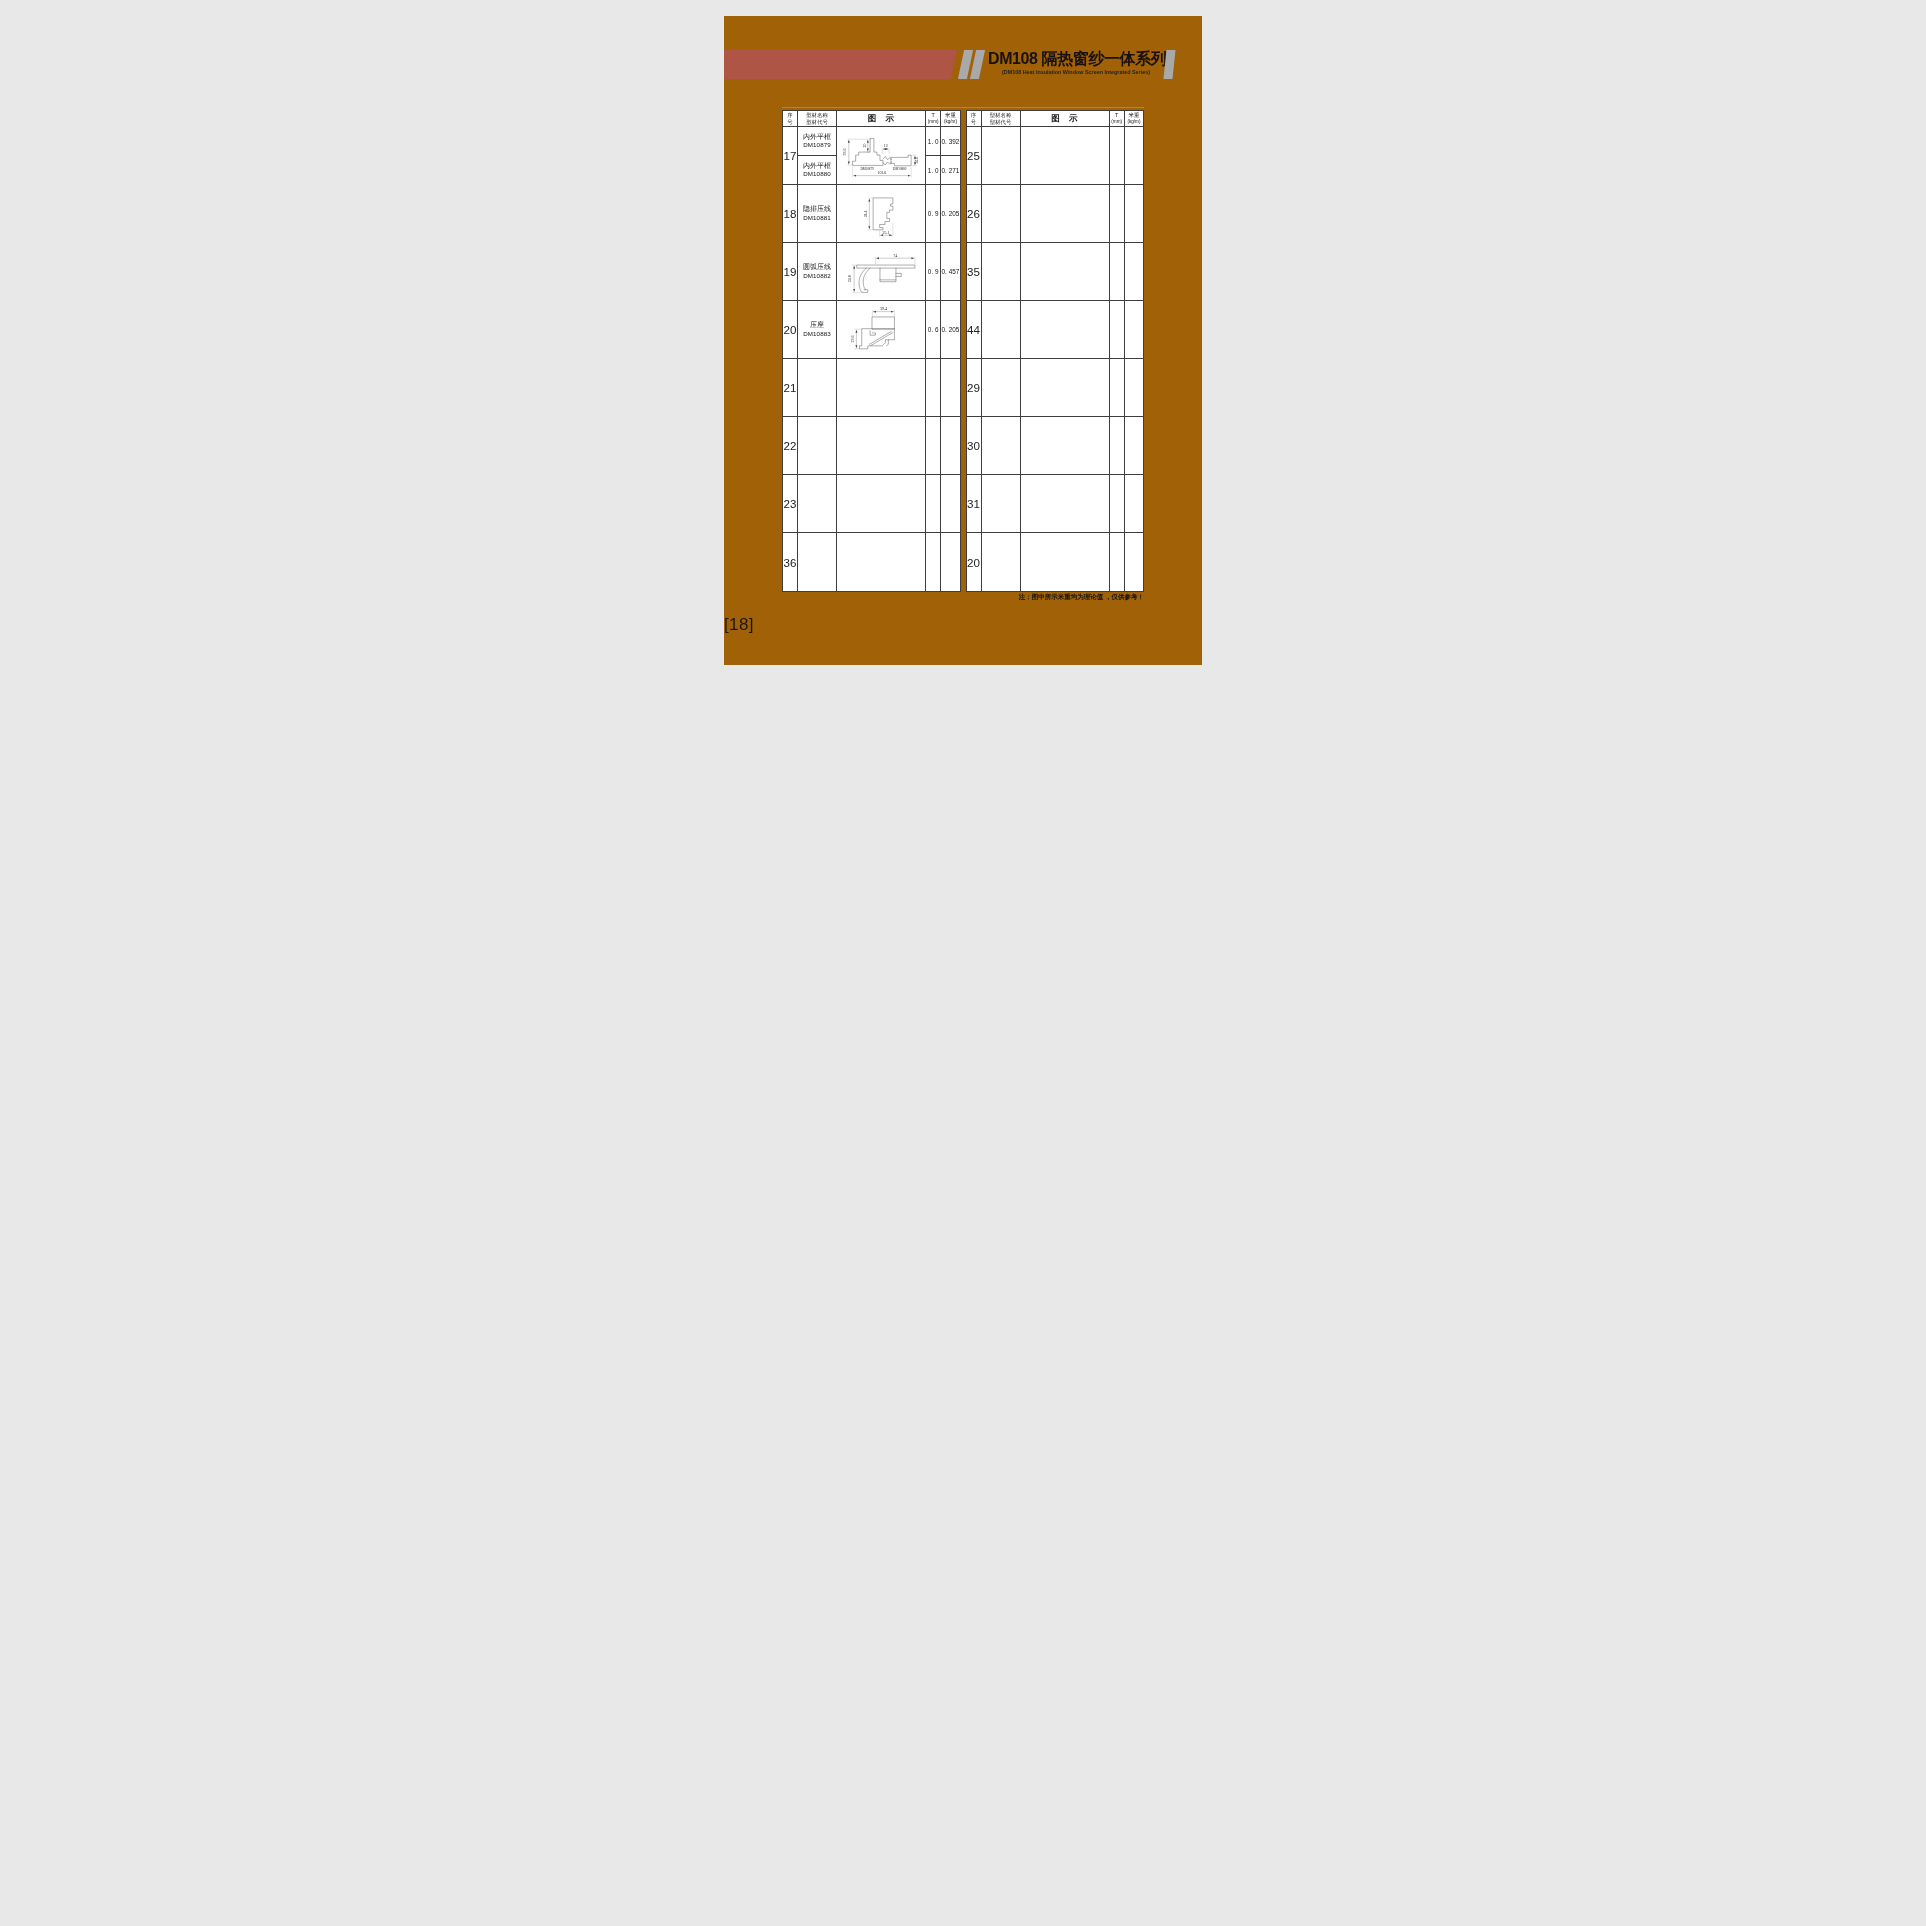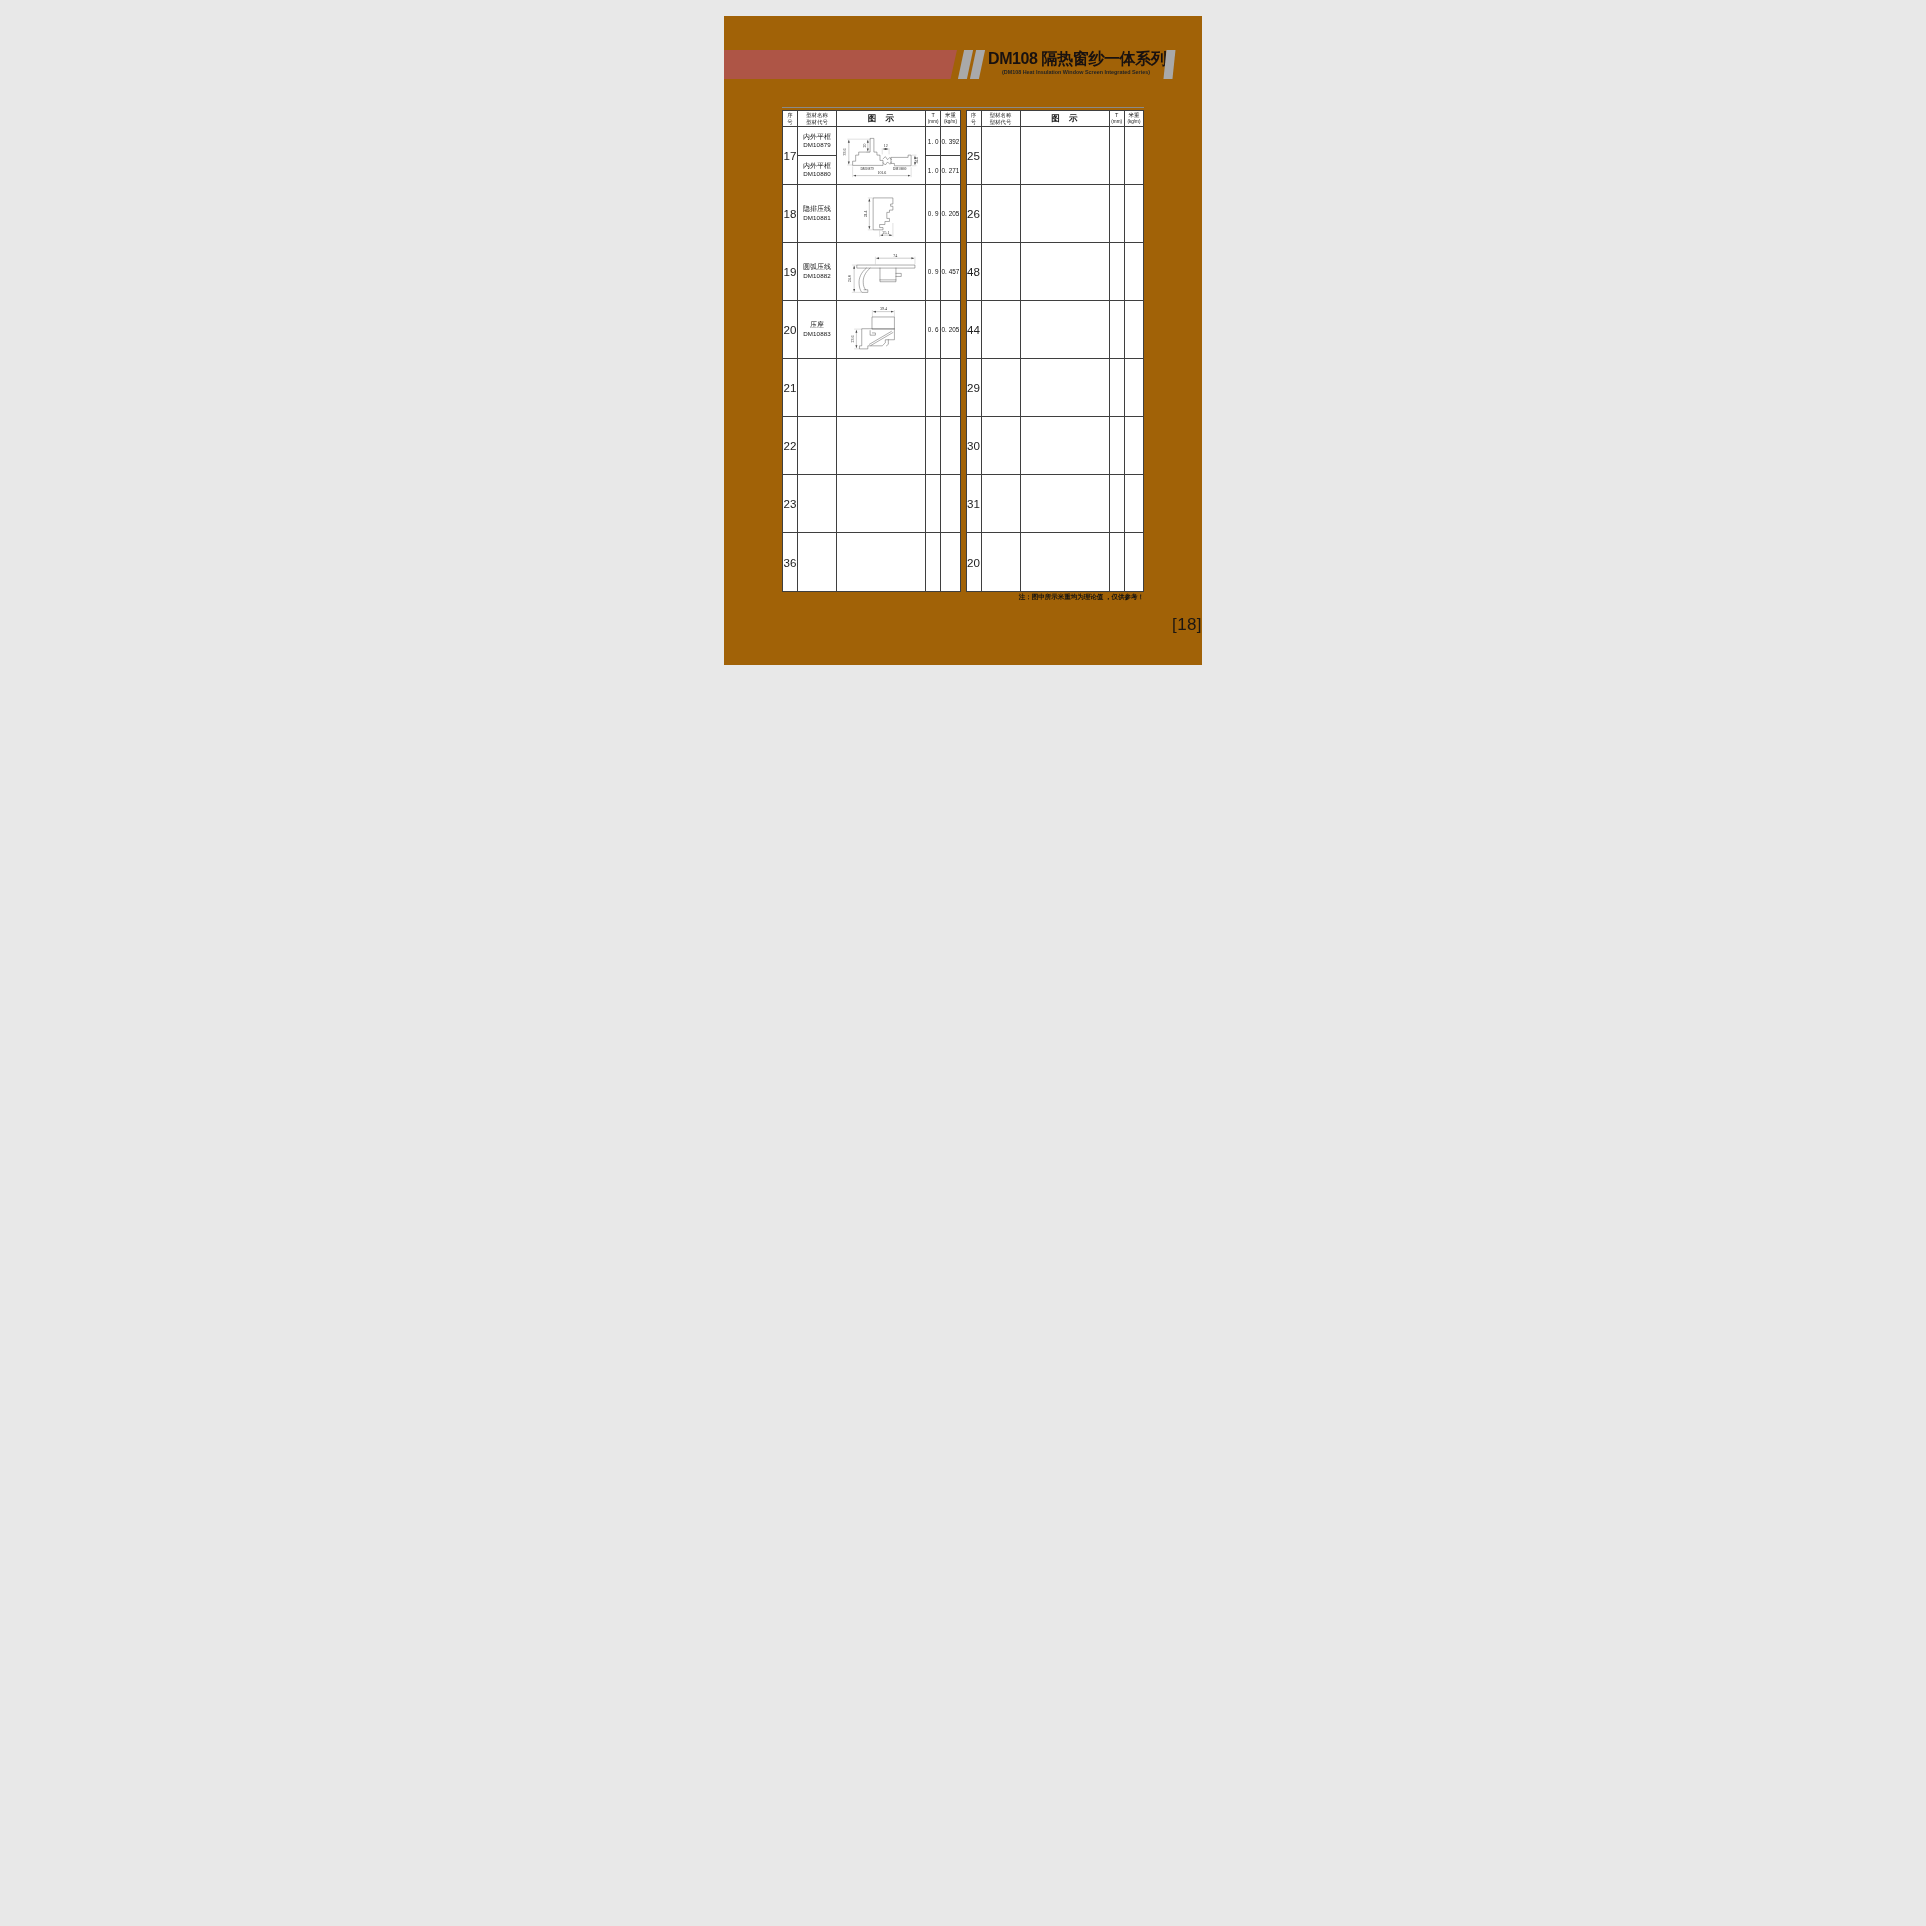--- a/index.html
+++ b/index.html
@@ -51,21 +51,21 @@
   .r17 .cwb{grid-area:2/5/3/6;border-right:none;}
   
   .diag svg{display:block;}
   .pr{fill:none;stroke:#3b3b3b;stroke-width:1.1;stroke-linejoin:round;stroke-linecap:round;}
   .dl{stroke:#555;stroke-width:0.8;fill:none;}
   .ex{stroke:#787878;stroke-width:0.6;}
   text.dim{font-family:"Liberation Serif",serif;font-size:10.5px;fill:#1c1c1c;}
   text.lbl{font-family:"Liberation Serif",serif;font-size:8.5px;fill:#1c1c1c;}
   
   .note{position:absolute;left:58px;top:577px;width:362px;text-align:right;font-size:6.5px;font-weight:600;color:#111;}
-  .pageno{position:absolute;left:0;top:599px;width:100%;text-align:right;font-size:17px;color:#1c1713;letter-spacing:0.4px;}
+  .pageno{position:absolute;left:0;top:599px;width:100%;text-align:left;font-size:17px;color:#1c1713;letter-spacing:0.4px;}
 </style>
 </head>
 <body>
 
 <div class="page">
 
   <div class="banner">
     <div class="band-red"></div>
     <div class="stripe s1"></div>
     <div class="stripe s2"></div>
@@ -327,21 +327,21 @@
         <div class="cell val last"></div>
       </div>
       <div class="drow">
         <div class="cell no">26</div>
         <div class="cell"></div>
         <div class="cell diag"></div>
         <div class="cell val"></div>
         <div class="cell val last"></div>
       </div>
       <div class="drow">
-        <div class="cell no">48</div>
+        <div class="cell no">35</div>
         <div class="cell"></div>
         <div class="cell diag"></div>
         <div class="cell val"></div>
         <div class="cell val last"></div>
       </div>
       <div class="drow">
         <div class="cell no">44</div>
         <div class="cell"></div>
         <div class="cell diag"></div>
         <div class="cell val"></div>

